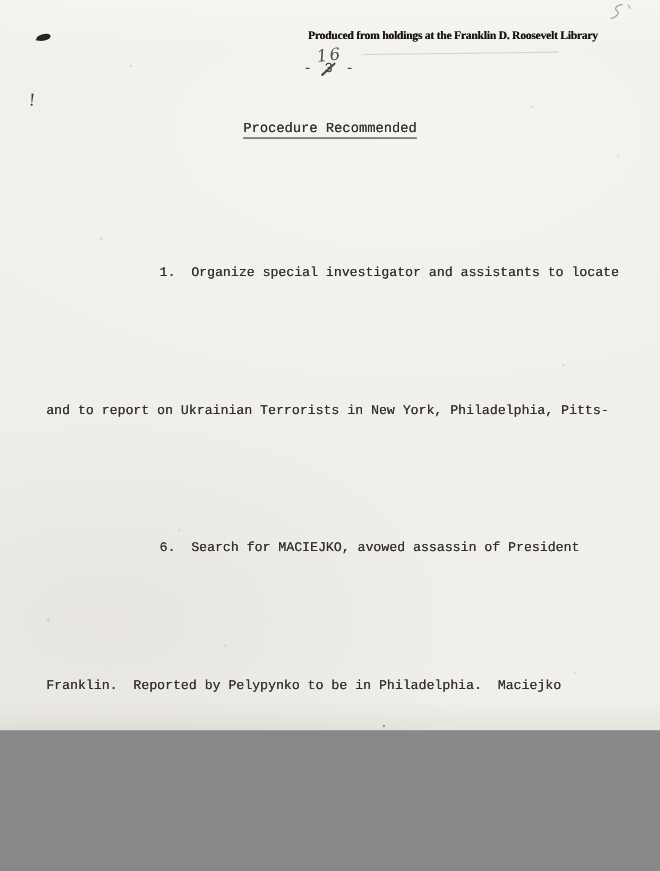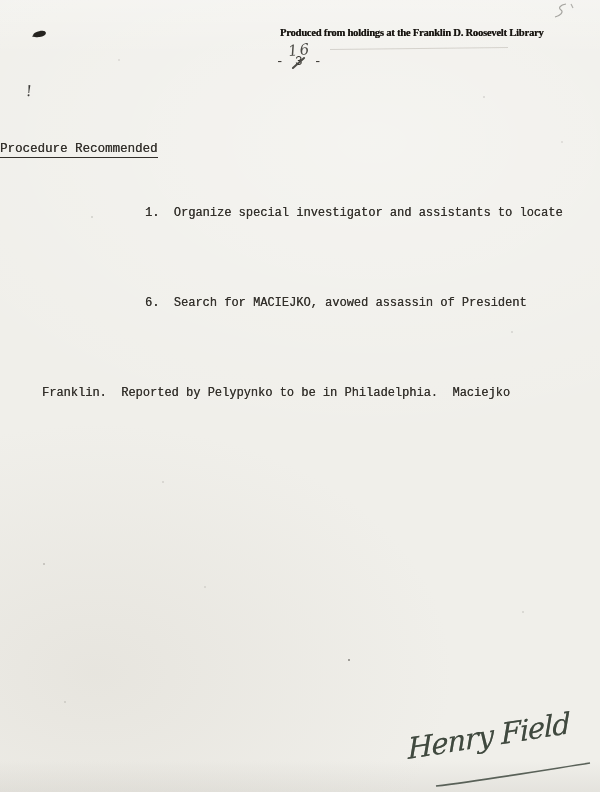--- a/index.html
+++ b/index.html
@@ -1,20 +1,20 @@
 <!DOCTYPE html>
 <html style="--paper: #f0efea; --ink: #33302b; --stamp-ink: #16130f; --pencil: #4c4b46; --signature-ink: #40493f;"><head>
 <meta charset="utf-8">
 <style>
   html, body { margin: 0; padding: 0; background: #888; }
 
   .page {
     position: relative;
     width: 600px;
-    height: 792px;
+    height: 664px;
     margin: 0 auto;
     background:
       radial-gradient(120% 55% at 62% 18%, rgba(255,255,255,0.30), rgba(255,255,255,0) 70%),
       linear-gradient(180deg, rgba(255,255,255,0.28), rgba(255,255,255,0) 7%),
       linear-gradient(0deg, rgba(108,102,92,0.09), rgba(108,102,92,0) 4%),
       radial-gradient(85% 45% at 16% 85%, rgba(208,203,193,0.28), rgba(208,203,193,0) 70%),
       var(--paper, #f0efea);
     overflow: hidden;
     font-family: "Liberation Mono", monospace;
   }
@@ -94,36 +94,35 @@
     font-size: 15px; color: #3c3b38;
     transform: rotate(5deg);
   }
 
   
   .corner-mark { position: absolute; left: 550px; top: 1px; }
 
   
   .title {
     position: absolute; left: 0; top: 110px; width: 600px;
-    text-align: left; font-size: 12.5px;
+    text-align: center; font-size: 12.5px;
     color: var(--ink, #33302b);
     text-shadow: 0.2px 0.2px 0.35px rgba(45,42,38,0.8);
-    margin-top: 32px;
   }
   .title .u-title { border-bottom: 1px solid currentColor; padding-bottom: 1px; }
 
   
   .memo-body {
     position: absolute; left: 42px; top: 138px; width: 540px;
     font-size: 12px; line-height: 30px;
     color: var(--ink, #33302b);
     text-shadow: 0.2px 0.2px 0.35px rgba(45,42,38,0.8);
     white-space: pre;
   }
-  .line { height: 30px; }
+  .line { height: 30px; margin-top: 35px; }
   .line.indent { padding-left: 103px; }
 
   
   .signature {
     position: absolute; left: 404px; top: 712px;
     width: 196px; height: 80px;
     color: var(--signature-ink, #40493f);
   }
   .sig-name {
     position: absolute; left: 4px; top: 20px;
@@ -158,20 +157,21 @@
 
   <div class="typed-page-num">- 3 -</div>
   <div class="strike-3"></div>
 
   <div class="margin-mark">!</div>
 
   <div class="title"><span class="u-title">Procedure Recommended</span></div>
 
   <div class="memo-body">
     <div class="line indent">1.  Organize special investigator and assistants to locate</div>
+    <div class="line">and to report on Ukrainian Terrorists in New York, Philadelphia, Pitts-</div>
     <div class="line indent">6.  Search for MACIEJKO, avowed assassin of President</div>
     <div class="line">Franklin.  Reported by Pelypynko to be in Philadelphia.  Maciejko</div>
     
     
     
     
     
     
     
     

